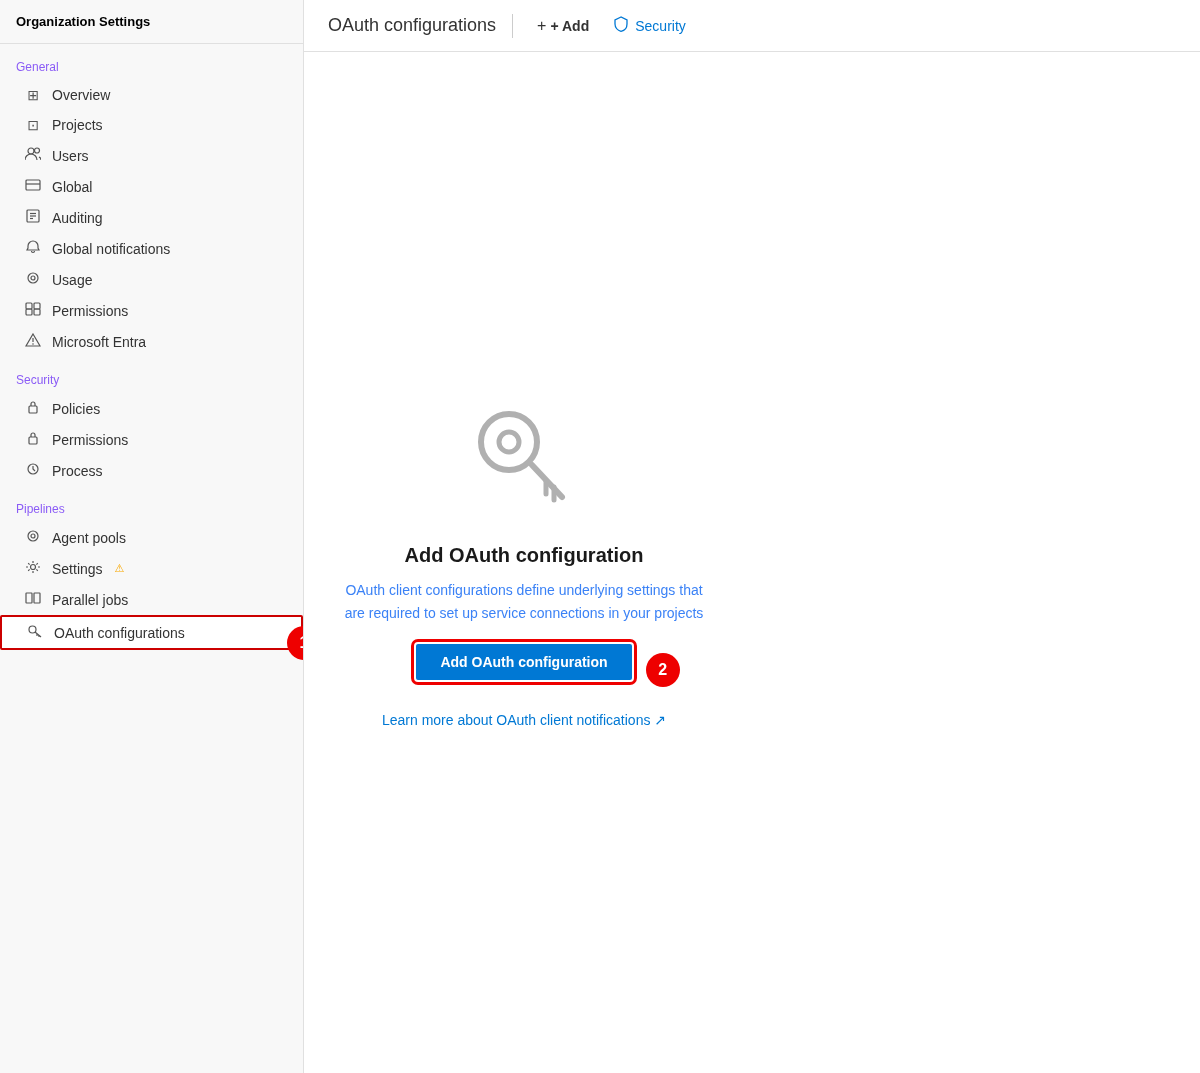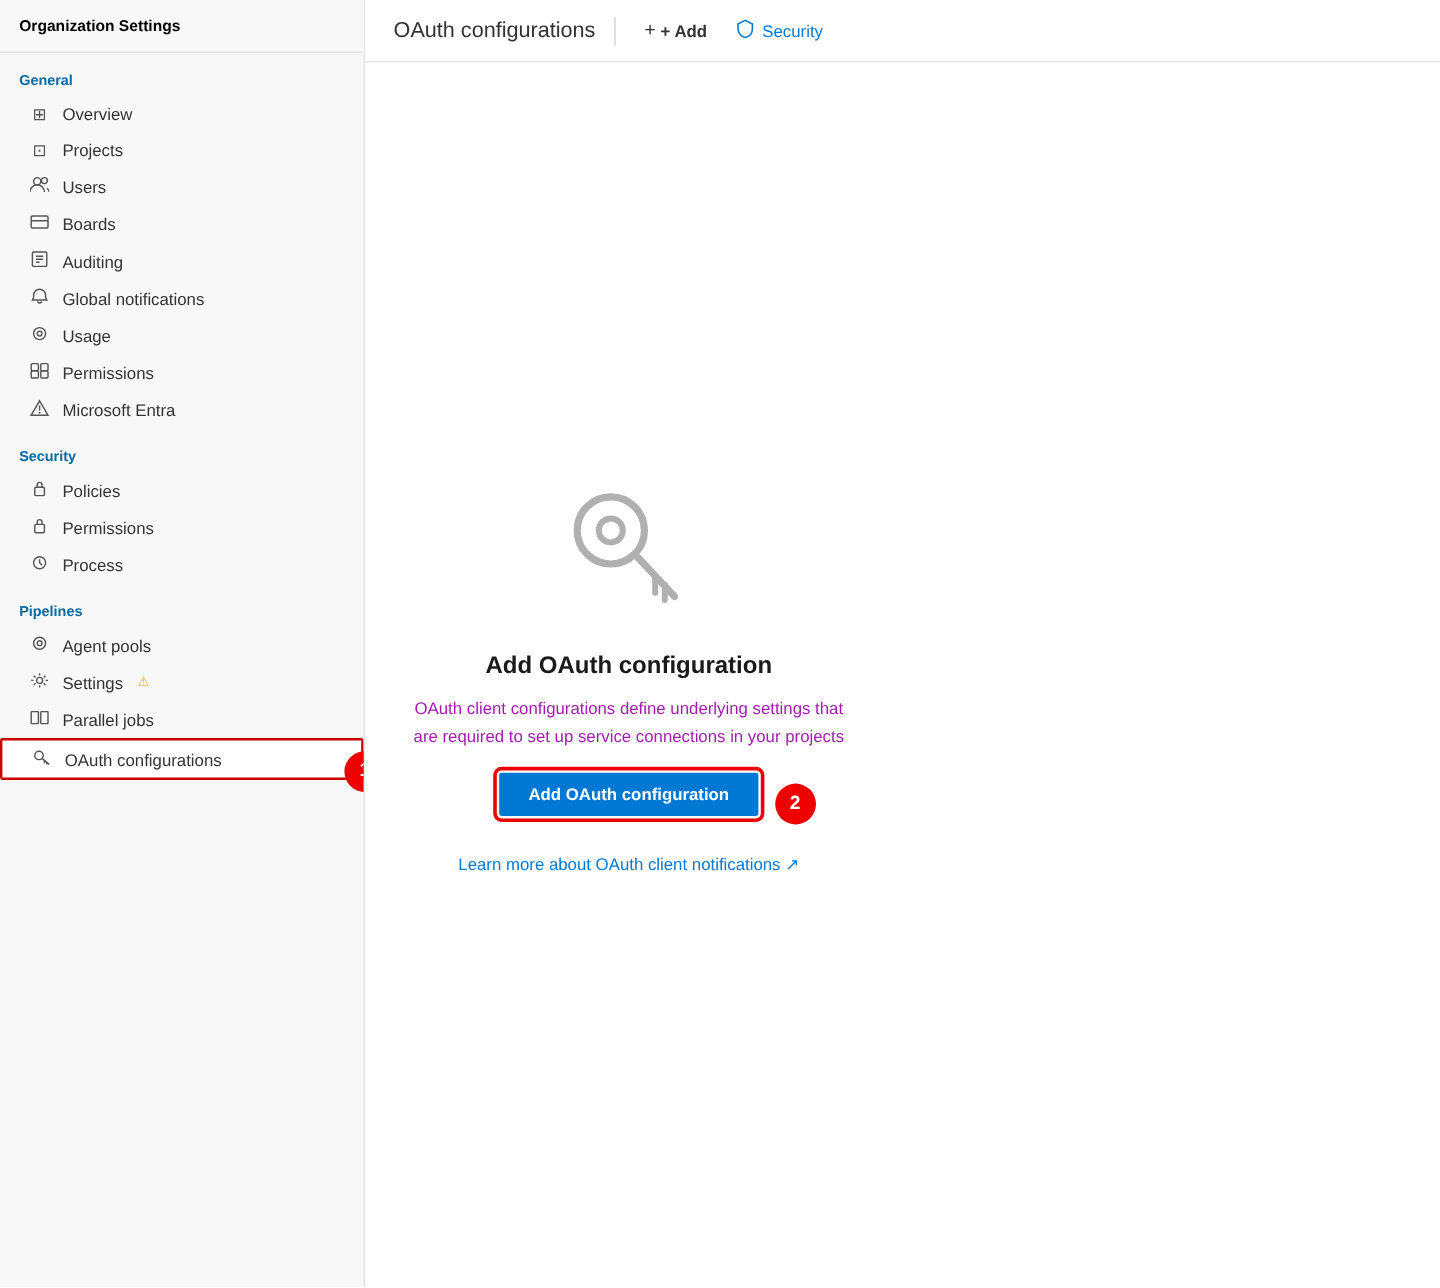--- a/index.html
+++ b/index.html
@@ -18,22 +18,22 @@
     }
     .sidebar-title {
       font-size: 13px;
       font-weight: 600;
       padding: 14px 16px 14px 16px;
       border-bottom: 1px solid #e0e0e0;
       background: #f8f8f8;
     }
     .sidebar-section-label {
       font-size: 12px;
-      font-weight: 700;
-      color: #0369a1;
+      font-weight: 400;
+      color: #8b5cf6;
       padding: 16px 16px 6px 16px;
       text-transform: none;
       letter-spacing: 0;
     }
     .sidebar-item {
       display: flex;
       align-items: center;
       gap: 10px;
       padding: 7px 16px 7px 24px;
       cursor: pointer;
@@ -123,21 +123,21 @@
     }
 
     .empty-title {
       font-size: 20px;
       font-weight: 600;
       color: #1a1a1a;
       margin-bottom: 12px;
     }
     .empty-desc {
       font-size: 14px;
-      color: #a21caf;
+      color: #3b82f6;
       line-height: 1.6;
       margin-bottom: 20px;
     }
 
     .add-oauth-btn {
       background: #0078d4;
       color: #fff;
       border: none;
       padding: 10px 24px;
       font-size: 14px;
@@ -221,21 +221,21 @@
       </span>
       <span>Users</span>
     </div>
     <div class="sidebar-item">
       <span class="icon">
         <svg width="16" height="14" viewBox="0 0 16 14" fill="none">
             <rect x="1" y="2" width="14" height="10" rx="1" stroke="#555" stroke-width="1.2"></rect>
             <path d="M1 6h14" stroke="#555" stroke-width="1.2"></path>
           </svg>
       </span>
-      <span>Boards</span>
+      <span>Global</span>
     </div>
     <div class="sidebar-item">
       <span class="icon">
         <svg width="16" height="14" viewBox="0 0 16 14" fill="none">
             <rect x="2" y="1" width="12" height="12" rx="1" stroke="#555" stroke-width="1.2"></rect>
             <line x1="5" y1="4.5" x2="11" y2="4.5" stroke="#555" stroke-width="1.2"></line>
             <line x1="5" y1="7" x2="11" y2="7" stroke="#555" stroke-width="1.2"></line>
             <line x1="5" y1="9.5" x2="8" y2="9.5" stroke="#555" stroke-width="1.2"></line>
           </svg>
       </span>

